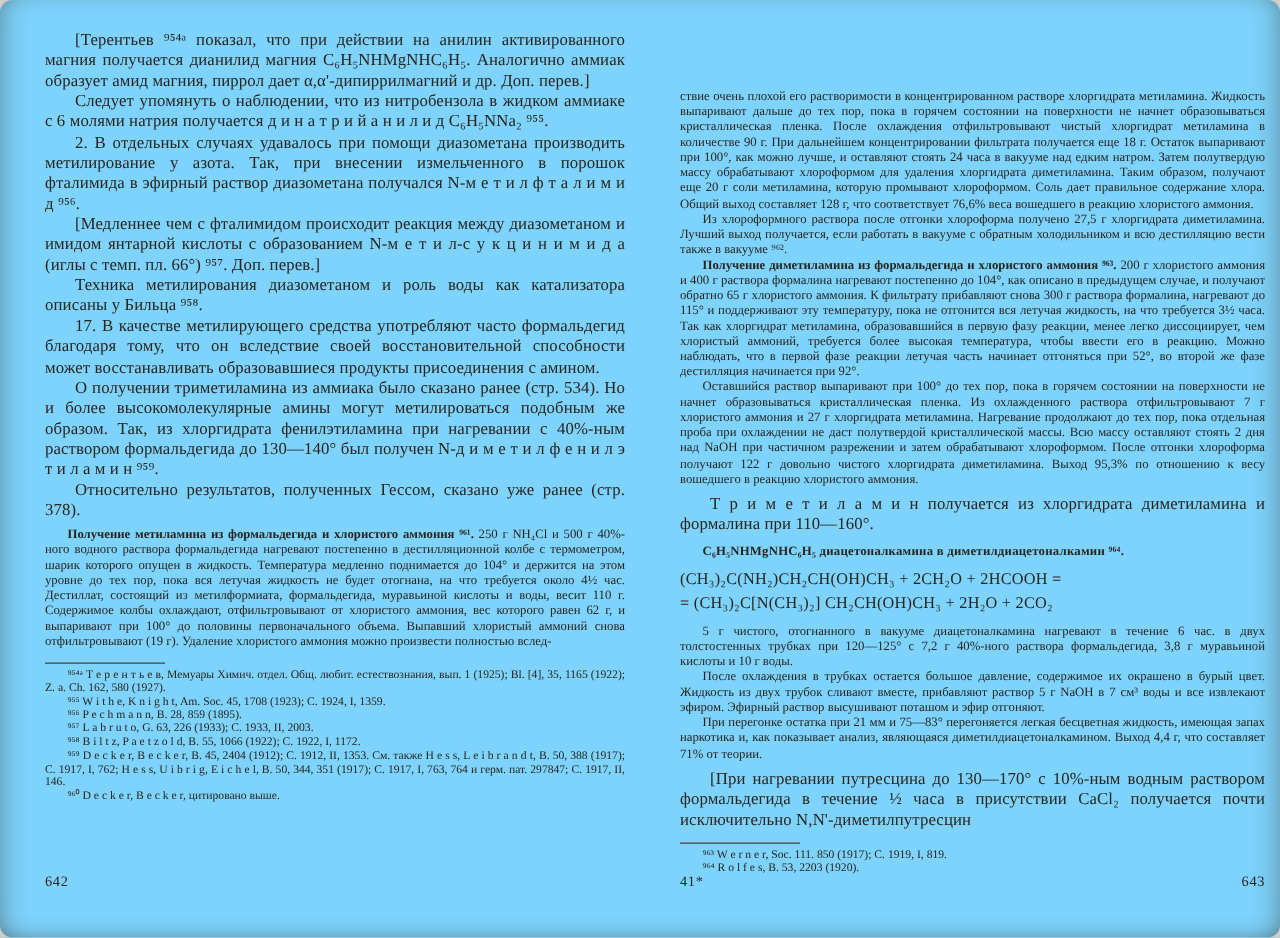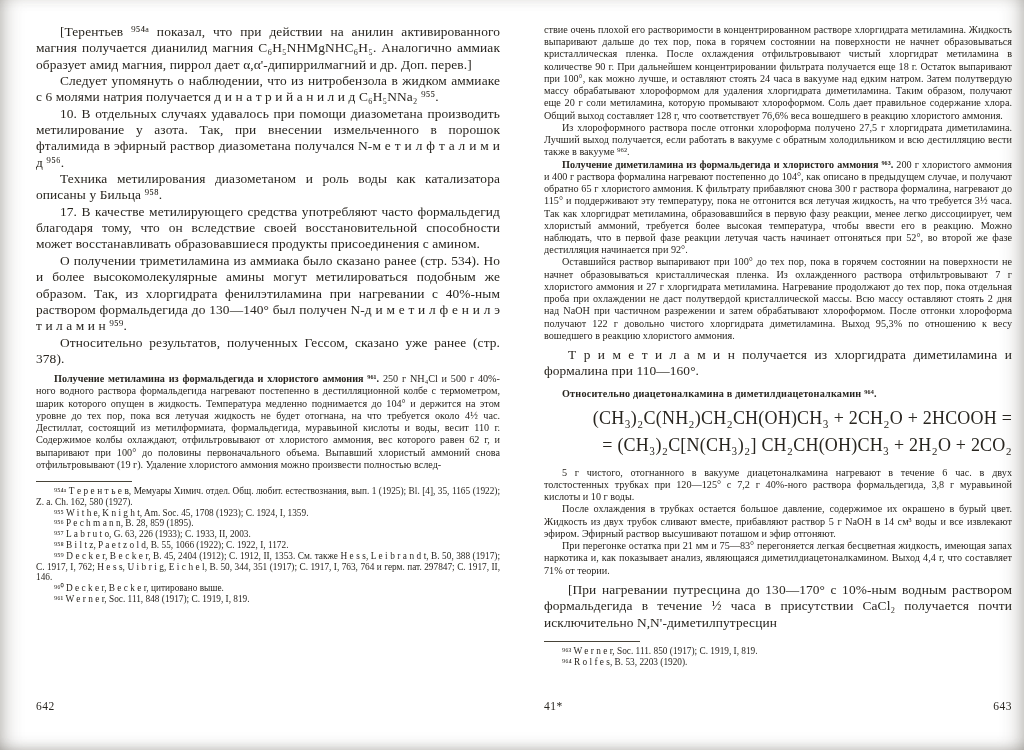--- a/index.html
+++ b/index.html
@@ -1,34 +1,35 @@
 <!DOCTYPE html>
 <html><head>
 <meta charset="utf-8">
 <style>
   html,body { margin:0; padding:0; }
   body { background:#cfcec9; }
   .scan {
     position:relative;
     width:1024px; height:750px;
-    background:#ffffff;
+    background:#7dd3fc;
     font-family:"Liberation Serif", serif;
     color:#28251f;
     overflow:hidden;
     box-shadow: inset 14px 0 22px -14px rgba(60,55,45,.45),
                 inset -14px 0 22px -14px rgba(60,55,45,.45),
                 inset 0 -10px 18px -12px rgba(60,55,45,.35);
+    border-radius: 10px;
   }
   .page {
     position:absolute; top:0; bottom:0;
     display:flex; flex-direction:column;
     box-sizing:border-box;
   }
   .page-left  { left:36px;  width:464px; padding-top:24px; }
-  .page-right { left:544px; width:468px; padding-top:24px; }
+  .page-right { left:544px; width:468px; padding-top:24px;margin-top:48px; }
 
   p { margin:0; }
   .main {
     font-size:13.4px; line-height:1.22;
     text-align:justify; text-indent:24px;
     letter-spacing:.1px;
   }
   .small {
     font-size:10.2px; line-height:1.2;
     text-align:justify; text-indent:18px;
@@ -37,22 +38,22 @@
   .lead { font-weight:bold; }
   .small-block { margin-top:6px; }
   .gap-top { margin-top:5px; }
 
   .heading-small {
     font-size:10.2px; font-weight:bold;
     text-align:left; text-indent:18px;
     margin-top:8px; letter-spacing:.2px;
   }
   .equation {
-    font-size:18px; line-height:1.5;
-    text-align:right; margin:6px 0 8px 0;
+    font-size:13px; line-height:1.5;
+    text-align:left; margin:6px 0 8px 0;
     letter-spacing:.2px;
   }
   .footnote-rule {
     width:96px; border:0; border-top:1px solid #474338;
     margin:10px 0 4px 0;
   }
   .footnote {
     font-size:9.3px; line-height:1.16;
     text-align:justify; text-indent:18px;
   }
@@ -66,64 +67,64 @@
 </style>
 </head>
 <body>
 
 <div class="scan">
 
   <div class="page page-left">
 
     <p class="main">[Терентьев ⁹⁵⁴ᵃ показал, что при действии на анилин активированного магния получается дианилид магния C₆H₅NHMgNHC₆H₅. Аналогично аммиак образует амид магния, пиррол дает α,α'-дипиррилмагний и др. Доп. перев.]</p>
     <p class="main">Следует упомянуть о наблюдении, что из нитробензола в жидком аммиаке с 6 молями натрия получается д и н а т р и й а н и л и д  C₆H₅NNa₂ ⁹⁵⁵.</p>
-    <p class="main">10. В отдельных случаях удавалось при помощи диазометана производить метилирование у азота. Так, при внесении измельченного в порошок фталимида в эфирный раствор диазометана получался N-м е т и л ф т а л и м и д ⁹⁵⁶.</p>
+    <p class="main">2. В отдельных случаях удавалось при помощи диазометана производить метилирование у азота. Так, при внесении измельченного в порошок фталимида в эфирный раствор диазометана получался N-м е т и л ф т а л и м и д ⁹⁵⁶.</p>
+    <p class="main">[Медленнее чем с фталимидом происходит реакция между диазометаном и имидом янтарной кислоты с образованием N-м е т и л-с у к ц и н и м и д а  (иглы с темп. пл. 66°) ⁹⁵⁷. Доп. перев.]</p>
     <p class="main">Техника метилирования диазометаном и роль воды как катализатора описаны у Бильца ⁹⁵⁸.</p>
     <p class="main">17. В качестве метилирующего средства употребляют часто формальдегид благодаря тому, что он вследствие своей восстановительной способности может восстанавливать образовавшиеся продукты присоединения с амином.</p>
     <p class="main">О получении триметиламина из аммиака было сказано ранее (стр. 534). Но и более высокомолекулярные амины могут метилироваться подобным же образом. Так, из хлоргидрата фенилэтиламина при нагревании с 40%-ным раствором формальдегида до 130—140° был получен N-д и м е т и л ф е н и л э т и л а м и н ⁹⁵⁹.</p>
     <p class="main">Относительно результатов, полученных Гессом, сказано уже ранее (стр. 378).</p>
 
     <p class="small small-block"><span class="lead">Получение метиламина из формальдегида и хлористого аммония ⁹⁶¹.</span><span> 250 г NH₄Cl и 500 г 40%-ного водного раствора формальдегида нагревают постепенно в дестилляционной колбе с термометром, шарик которого опущен в жидкость. Температура медленно поднимается до 104° и держится на этом уровне до тех пор, пока вся летучая жидкость не будет отогнана, на что требуется около 4½ час. Дестиллат, состоящий из метилформиата, формальдегида, муравьиной кислоты и воды, весит 110 г. Содержимое колбы охлаждают, отфильтровывают от хлористого аммония, вес которого равен 62 г, и выпаривают при 100° до половины первоначального объема. Выпавший хлористый аммоний снова отфильтровывают (19 г). Удаление хлористого аммония можно произвести полностью вслед-</span></p>
 
     <hr class="footnote-rule">
 
     <p class="footnote">⁹⁵⁴ᵃ Т е р е н т ь е в,  Мемуары Химич. отдел. Общ. любит. естествознания, вып. 1 (1925); Bl. [4], 35, 1165 (1922); Z. a. Ch. 162, 580 (1927).</p>
     <p class="footnote">⁹⁵⁵ W i t h e,  K n i g h t,  Am. Soc. 45, 1708 (1923); C. 1924, I, 1359.</p>
     <p class="footnote">⁹⁵⁶ P e c h m a n n,  B. 28, 859 (1895).</p>
     <p class="footnote">⁹⁵⁷ L a b r u t o,  G. 63, 226 (1933); C. 1933, II, 2003.</p>
     <p class="footnote">⁹⁵⁸ B i l t z,  P a e t z o l d,  B. 55, 1066 (1922); C. 1922, I, 1172.</p>
     <p class="footnote">⁹⁵⁹ D e c k e r,  B e c k e r,  B. 45, 2404 (1912); C. 1912, II, 1353. См. также H e s s,  L e i b r a n d t,  B. 50, 388 (1917); C. 1917, I, 762; H e s s,  U i b r i g,  E i c h e l,  B. 50, 344, 351 (1917); C. 1917, I, 763, 764 и герм. пат. 297847; C. 1917, II, 146.</p>
     <p class="footnote">⁹⁶⁰ D e c k e r,  B e c k e r,  цитировано выше.</p>
-    <p class="footnote">⁹⁶¹ W e r n e r,  Soc. 111, 848 (1917); C. 1919, I, 819.</p>
 
     <div class="footer-row single">
       <span class="pgnum">642</span>
     </div>
   </div>
 
   <div class="page page-right">
 
     <p class="small no-indent">ствие очень плохой его растворимости в концентрированном растворе хлоргидрата метиламина. Жидкость выпаривают дальше до тех пор, пока в горячем состоянии на поверхности не начнет образовываться кристаллическая пленка. После охлаждения отфильтровывают чистый хлоргидрат метиламина в количестве 90 г. При дальнейшем концентрировании фильтрата получается еще 18 г. Остаток выпаривают при 100°, как можно лучше, и оставляют стоять 24 часа в вакууме над едким натром. Затем полутвердую массу обрабатывают хлороформом для удаления хлоргидрата диметиламина. Таким образом, получают еще 20 г соли метиламина, которую промывают хлороформом. Соль дает правильное содержание хлора. Общий выход составляет 128 г, что соответствует 76,6% веса вошедшего в реакцию хлористого аммония.</p>
     <p class="small">Из хлороформного раствора после отгонки хлороформа получено 27,5 г хлоргидрата диметиламина. Лучший выход получается, если работать в вакууме с обратным холодильником и всю дестилляцию вести также в вакууме ⁹⁶².</p>
 
     <p class="small"><span class="lead">Получение диметиламина из формальдегида и хлористого аммония ⁹⁶³.</span><span> 200 г хлористого аммония и 400 г раствора формалина нагревают постепенно до 104°, как описано в предыдущем случае, и получают обратно 65 г хлористого аммония. К фильтрату прибавляют снова 300 г раствора формалина, нагревают до 115° и поддерживают эту температуру, пока не отгонится вся летучая жидкость, на что требуется 3½ часа. Так как хлоргидрат метиламина, образовавшийся в первую фазу реакции, менее легко диссоциирует, чем хлористый аммоний, требуется более высокая температура, чтобы ввести его в реакцию. Можно наблюдать, что в первой фазе реакции летучая часть начинает отгоняться при 52°, во второй же фазе дестилляция начинается при 92°.</span></p>
 
     <p class="small">Оставшийся раствор выпаривают при 100° до тех пор, пока в горячем состоянии на поверхности не начнет образовываться кристаллическая пленка. Из охлажденного раствора отфильтровывают 7 г хлористого аммония и 27 г хлоргидрата метиламина. Нагревание продолжают до тех пор, пока отдельная проба при охлаждении не даст полутвердой кристаллической массы. Всю массу оставляют стоять 2 дня над NaOH при частичном разрежении и затем обрабатывают хлороформом. После отгонки хлороформа получают 122 г довольно чистого хлоргидрата диметиламина. Выход 95,3% по отношению к весу вошедшего в реакцию хлористого аммония.</p>
 
     <p class="main gap-top">Т р и м е т и л а м и н  получается из хлоргидрата диметиламина и формалина при 110—160°.</p>
 
-    <p class="heading-small">Относительно диацетоналкамина в диметилдиацетоналкамин ⁹⁶⁴.</p>
+    <p class="heading-small">C₆H₅NHMgNHC₆H₅ диацетоналкамина в диметилдиацетоналкамин ⁹⁶⁴.</p>
 
     <div class="equation">
       <div>(CH₃)₂C(NH₂)CH₂CH(OH)CH₃ + 2CH₂O + 2HCOOH =</div>
       <div>= (CH₃)₂C[N(CH₃)₂]  CH₂CH(OH)CH₃ + 2H₂O + 2CO₂</div>
     </div>
 
     <p class="small">5 г чистого, отогнанного в вакууме диацетоналкамина нагревают в течение 6 час. в двух толстостенных трубках при 120—125° с 7,2 г  40%-ного раствора формальдегида, 3,8 г муравьиной кислоты и 10 г воды.</p>
-    <p class="small">После охлаждения в трубках остается большое давление, содержимое их окрашено в бурый цвет. Жидкость из двух трубок сливают вместе, прибавляют раствор 5 г NaOH в 14 см³ воды и все извлекают эфиром. Эфирный раствор высушивают поташом и эфир отгоняют.</p>
+    <p class="small">После охлаждения в трубках остается большое давление, содержимое их окрашено в бурый цвет. Жидкость из двух трубок сливают вместе, прибавляют раствор 5 г NaOH в 7 см³ воды и все извлекают эфиром. Эфирный раствор высушивают поташом и эфир отгоняют.</p>
     <p class="small">При перегонке остатка при 21 мм и 75—83° перегоняется легкая бесцветная жидкость, имеющая запах наркотика и, как показывает анализ, являющаяся диметилдиацетоналкамином. Выход 4,4 г, что составляет 71% от теории.</p>
 
     <p class="main gap-top">[При нагревании путресцина до 130—170° с 10%-ным водным раствором формальдегида в течение ½ часа в присутствии CaCl₂ получается почти исключительно  N,N'-диметилпутресцин</p>
 
     <hr class="footnote-rule">
 
     <p class="footnote">⁹⁶³ W e r n e r,  Soc. 111. 850 (1917); C. 1919, I, 819.</p>
     <p class="footnote">⁹⁶⁴ R o l f e s,  B. 53, 2203 (1920).</p>
 
     <div class="footer-row">

